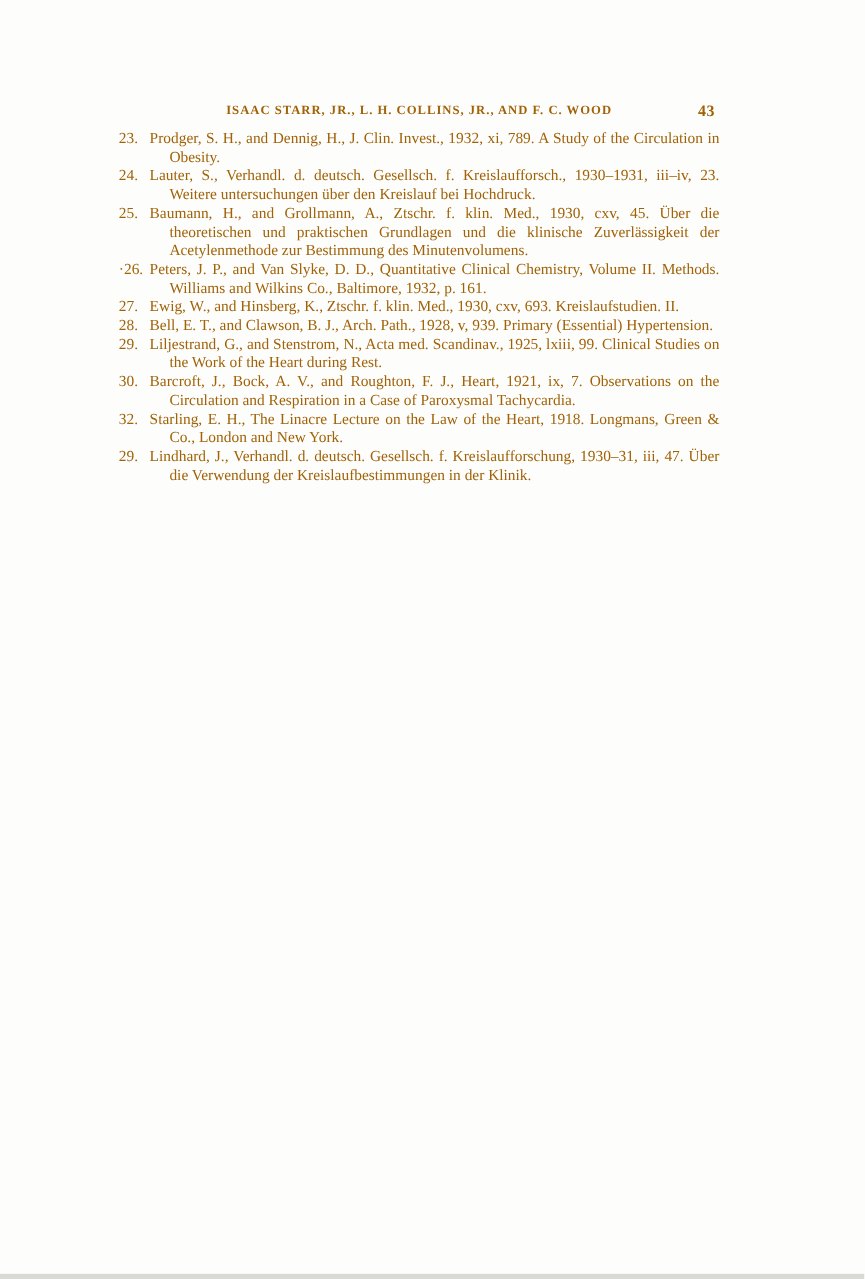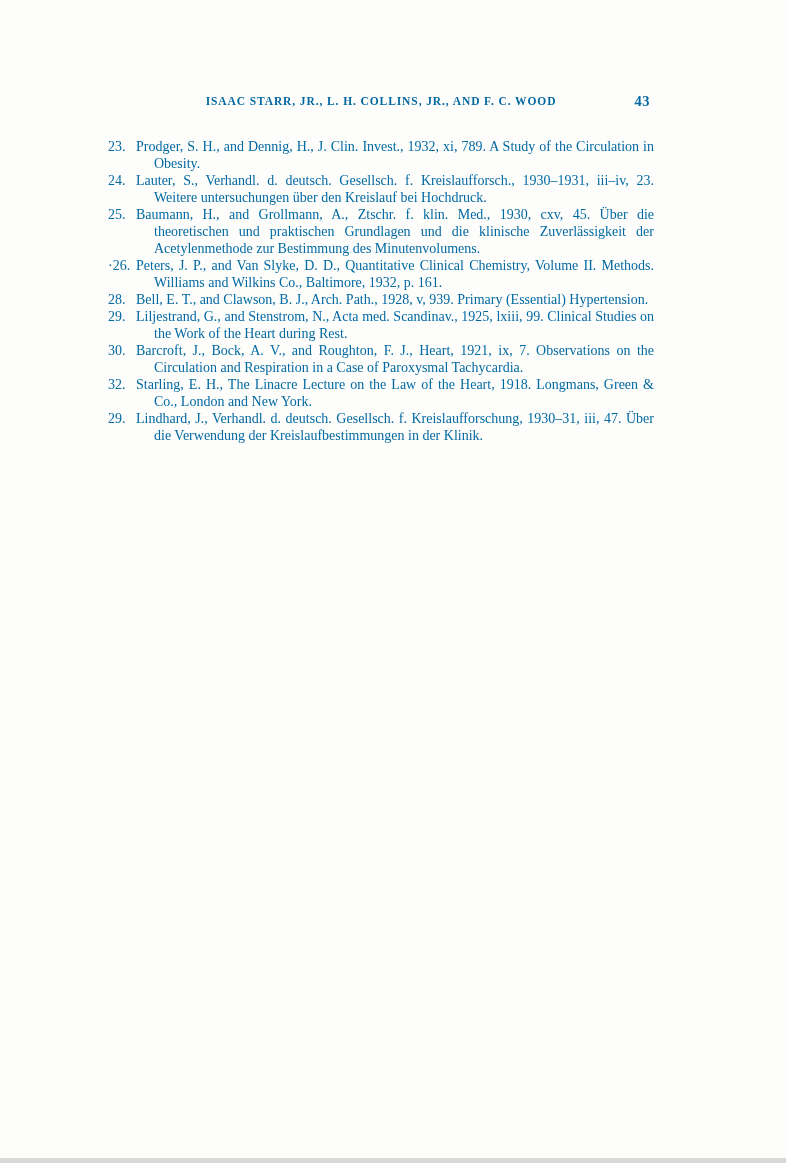--- a/index.html
+++ b/index.html
@@ -7,21 +7,21 @@
     margin: 0;
     padding: 0;
     background: #ffffff;
   }
   .page {
     position: relative;
     width: 786px;
     height: 1163px;
     background: #fdfdfc;
     font-family: "Liberation Serif", serif;
-    color: #0369a1;
+    color: #a16207;
     overflow: hidden;
   }
   .running-head {
     position: absolute;
     top: 95px;
     left: 108px;
     width: 546px;
     height: 18px;
   }
   .running-head .authors {
@@ -35,21 +35,21 @@
   .running-head .pagenum {
     position: absolute;
     right: 4px;
     top: -2px;
     font-size: 14.5px;
     font-weight: 700;
     letter-spacing: 0.5px;
   }
   .refs {
     position: absolute;
-    top: 138px;
+    top: 118px;
     left: 108px;
     width: 546px;
     font-size: 14px;
     line-height: 17px;
   }
   .ref {
     padding-left: 46px;
     text-indent: -46px;
     text-align: justify;
   }
@@ -88,20 +88,23 @@
   </div>
 
   <div class="ref">
     <span class="ref-num">25.</span><span class="ref-text">Baumann, H., and Grollmann, A., Ztschr. f. klin. Med., 1930, cxv, 45.  Über die theoretischen und praktischen Grundlagen und die klinische Zuverlässigkeit der Acetylenmethode zur Bestimmung des Minutenvolumens.</span>
   </div>
 
   <div class="ref">
     <span class="ref-num">·26.</span><span class="ref-text">Peters, J. P., and Van Slyke, D. D., Quantitative Clinical Chemistry, Volume II.  Methods.  Williams and Wilkins Co., Baltimore, 1932, p. 161.</span>
   </div>
 
+  <div class="ref">
+    <span class="ref-num">27.</span><span class="ref-text">Ewig, W., and Hinsberg, K., Ztschr. f. klin. Med., 1930, cxv, 693.  Kreislaufstudien.  II.</span>
+  </div>
 
   <div class="ref">
     <span class="ref-num">28.</span><span class="ref-text">Bell, E. T., and Clawson, B. J., Arch. Path., 1928, v, 939.  Primary (Essential) Hypertension.</span>
   </div>
 
   <div class="ref">
     <span class="ref-num">29.</span><span class="ref-text">Liljestrand, G., and Stenstrom, N., Acta med. Scandinav., 1925, lxiii, 99.  Clinical Studies on the Work of the Heart during Rest.</span>
   </div>
 
   <div class="ref">

